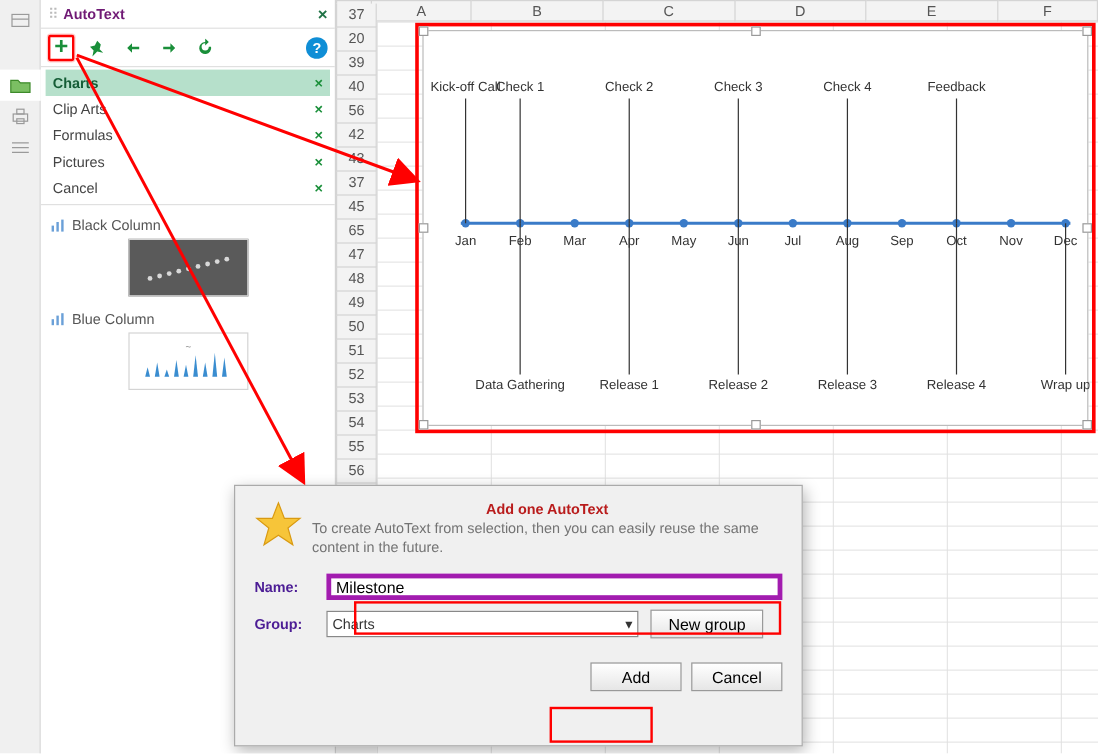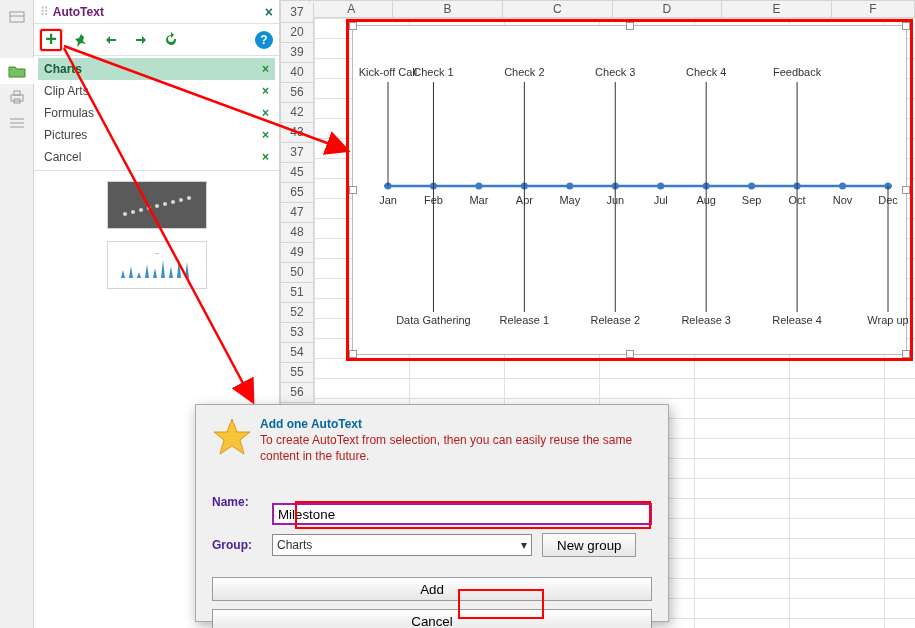--- a/index.html
+++ b/index.html
@@ -174,40 +174,40 @@
   .dlg-close {
     position:absolute; right:0; top:0;
     width:44px; height:22px;
     background:#c75050; color:#fff;
     display:flex;align-items:center;justify-content:center;
     cursor:pointer;
   }
   .dlg-body { padding: 12px 16px 8px 16px; }
   .dlg-intro { display:flex; gap:8px; margin-bottom:14px; }
   .star { width:40px; height:40px; flex:none; }
-  .dlg-heading { font-weight:bold; color:#0369a1; margin-bottom:2px; }
-  .dlg-desc { color:#b91c1c; line-height:1.3; }
+  .dlg-heading { font-weight:bold; color:#b91c1c; margin-bottom:2px;text-align:center; }
+  .dlg-desc { color:#737373; line-height:1.3; }
   .dlg-row { display:flex; align-items:center; margin-bottom:8px; gap:10px; }
   .dlg-row label { width:50px; color:#4c1d95;font-weight:bold; }
   .dlg-input {
     flex:1; height:22px; padding:0 4px;
-    border:2px solid #a21caf; background:#fff;margin-top:25px;
+    border:4px solid #a21caf; background:#fff;
   }
   .dlg-select {
     width: 260px; height:22px; border:1px solid #888; background:#fff;
     display:flex; align-items:center; padding:0 4px; justify-content:space-between;
   }
   .dlg-btn {
     height:24px; padding: 0 14px;
     border:1px solid #999;
     background: linear-gradient(#fff,#e6e6e6);
     cursor:pointer;
     min-width: 76px;
   }
-  .dlg-actions { display:flex; justify-content:flex-end; gap:8px; padding: 4px 16px 10px; flex-direction: column; }
+  .dlg-actions { display:flex; justify-content:flex-end; gap:8px; padding: 4px 16px 10px; }
 
   .hl-box { position:absolute; border:2px solid #f00; pointer-events:none; }
 
   
   .arrow { position:absolute; pointer-events:none; }
 </style>
 </head>
 <body>
 
 <div class="icon-strip">
@@ -289,37 +289,53 @@
       <span class="cat-del">×</span>
     </div>
     <div class="cat-item">
       <span class="cat-label">Cancel</span>
       <span class="cat-del">×</span>
     </div>
   </div>
 
   <div class="preview-area">
     <div class="preview-item">
+      <div class="preview-caption">
+        <svg width="14" height="12">
+            <rect x="1" y="6" width="2" height="5" fill="#6aa0d8"></rect>
+            <rect x="5" y="3" width="2" height="8" fill="#6aa0d8"></rect>
+            <rect x="9" y="1" width="2" height="10" fill="#6aa0d8"></rect>
+          </svg>
+        <span>Black Column</span>
+      </div>
       <div class="thumb dark">
         <svg width="80" height="30">
           <g fill="#d8d8d8">
             <circle cx="8" cy="24" r="2"></circle>
               <circle cx="16" cy="22" r="2"></circle>
               <circle cx="24" cy="20" r="2"></circle>
             <circle cx="32" cy="18" r="2"></circle>
               <circle cx="40" cy="16" r="2"></circle>
               <circle cx="48" cy="14" r="2"></circle>
             <circle cx="56" cy="12" r="2"></circle>
               <circle cx="64" cy="10" r="2"></circle>
               <circle cx="72" cy="8" r="2"></circle>
           </g>
         </svg>
       </div>
     </div>
     <div class="preview-item">
+      <div class="preview-caption">
+        <svg width="14" height="12">
+            <rect x="1" y="6" width="2" height="5" fill="#6aa0d8"></rect>
+            <rect x="5" y="3" width="2" height="8" fill="#6aa0d8"></rect>
+            <rect x="9" y="1" width="2" height="10" fill="#6aa0d8"></rect>
+          </svg>
+        <span>Blue Column</span>
+      </div>
       <div class="thumb">
         <svg width="84" height="34">
           <text x="42" y="8" font-size="8" fill="#888" text-anchor="middle">~</text>
           <g fill="#3a8dd0">
             <polygon points="6,30 8,22 10,30"></polygon>
               <polygon points="14,30 16,18 18,30"></polygon>
               <polygon points="22,30 24,24 26,30"></polygon>
             <polygon points="30,30 32,16 34,30"></polygon>
               <polygon points="38,30 40,20 42,30"></polygon>
               <polygon points="46,30 48,12 50,30"></polygon>

